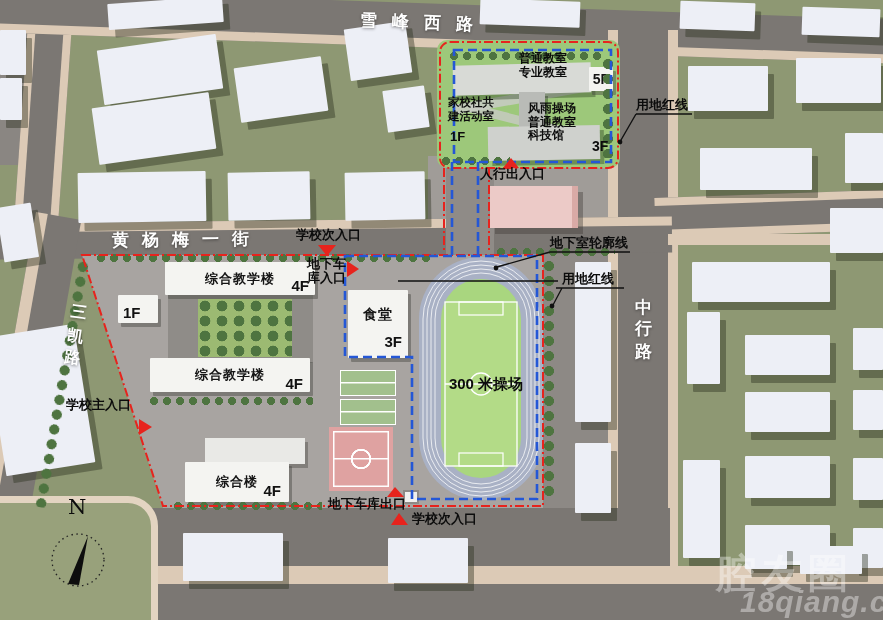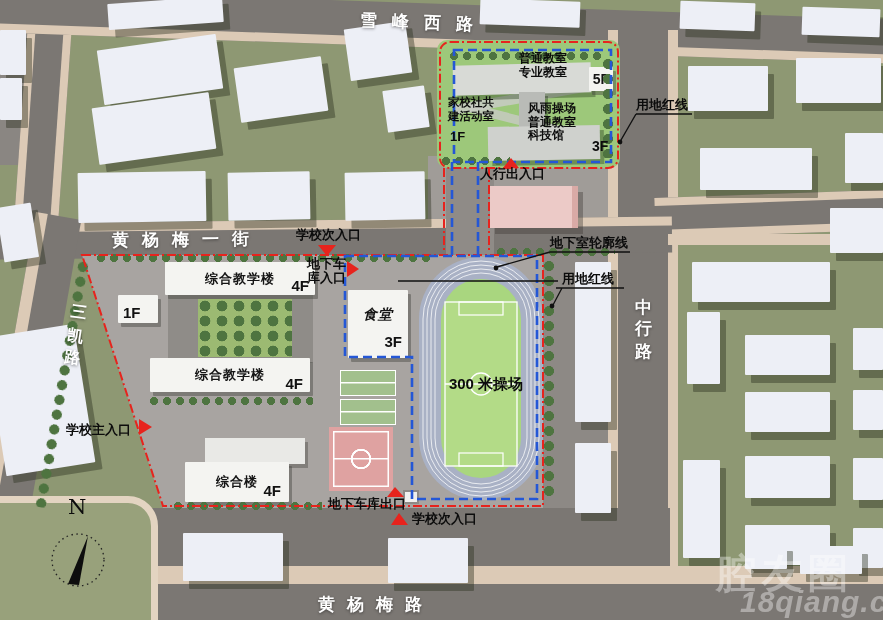--- a/index.html
+++ b/index.html
@@ -81,21 +81,21 @@
   <div class="sbld" style="left:150px;top:358px;width:160px;height:34px;">
     <span class="blab">综合教学楼</span>
     <span class="floor" style="right:7px;bottom:0;">4F</span>
   </div>
   <div class="abs" style="left:205px;top:438px;width:100px;height:26px;background:#e9e9e6;box-shadow:3px 4px 0 rgba(70,70,66,.4);"></div>
   <div class="sbld" style="left:185px;top:462px;width:104px;height:40px;">
     <span class="blab">综合楼</span>
     <span class="floor" style="right:8px;bottom:3px;">4F</span>
   </div>
   <div class="sbld" style="left:348px;top:290px;width:60px;height:68px;">
-    <span class="blab" style="position:absolute;top:16px;left:0;right:0;text-align:center;font-size:14px;font-style:italic;">食堂</span>
+    <span class="blab" style="position:absolute;top:16px;left:0;right:0;text-align:center;font-size:14px;">食堂</span>
     <span class="floor" style="right:6px;bottom:8px;">3F</span>
   </div>
 
   <div class="abs" style="left:340px;top:370px;width:56px;height:26px;background:linear-gradient(#fff,#fff) center/100% 1.5px no-repeat,#a2c08d;border:1.5px solid #fff;box-sizing:border-box;"></div>
   <div class="abs" style="left:340px;top:399px;width:56px;height:26px;background:linear-gradient(#fff,#fff) center/100% 1.5px no-repeat,#a2c08d;border:1.5px solid #fff;box-sizing:border-box;"></div>
   <div class="abs" style="left:329px;top:427px;width:64px;height:64px;background:radial-gradient(circle at center,rgba(0,0,0,0) 8px,#fff 8.5px,#fff 10px,rgba(0,0,0,0) 10.5px),linear-gradient(#fff,#fff) center/100% 1.5px no-repeat,#dfa2a1;box-shadow:inset 0 0 0 1.5px #fff;border:4px solid #dfa2a1;box-sizing:border-box;"></div>
   <div class="abs" style="left:403px;top:490px;width:16px;height:14px;background:#f0f0ee;border:2px solid #8e8a86;box-sizing:border-box;"></div>
 
   <svg class="abs" style="left:415px;top:253px;" width="132" height="250" viewBox="0 0 132 250">
     <rect x="4" y="4" width="124" height="243" rx="62" fill="#a9b1c5"></rect>
@@ -191,21 +191,20 @@
     <polygon points="391,525 408,525 399,513" fill="#e7231d"></polygon>
 
     <g>
       <circle cx="78" cy="560" r="26" fill="none" stroke="#222" stroke-width="1.3" stroke-dasharray="1.5 3.5"></circle>
       <polygon points="68,584 88,536 79,585" fill="#0d0d0d"></polygon>
     </g>
   </svg>
 
   <div class="wlab" style="left:360px;top:11px;transform:rotate(2.2deg);letter-spacing:15px;">雪峰西路</div>
   <div class="wlab" style="left:112px;top:228px;transform:rotate(-0.5deg);">黄杨梅一街</div>
-  <div class="wlab" style="left:318px;top:593px;letter-spacing:12px;">黄杨梅路</div>
   <div class="wlab vlab" style="left:66px;top:292px;font-size:16px;letter-spacing:22px;transform:rotate(8deg);">三凯路</div>
   <div class="wlab vlab" style="left:632px;top:284px;letter-spacing:22px;">中行路</div>
 
   <div class="nlab" style="left:509px;top:52px;width:68px;text-align:center;font-size:12px;">普通教室
 专业教室</div>
   <div class="nlab" style="left:448px;top:96px;">家校社共
 建活动室</div>
   <div class="nlab" style="left:450px;top:130px;font-size:13px;">1F</div>
   <div class="nlab" style="left:528px;top:102px;font-size:12px;">风雨操场
 普通教室
@@ -214,21 +213,21 @@
 
   <div class="anno" style="left:436px;top:377px;width:100px;text-align:center;font-size:15px;">300 米操场</div>
 
   <div class="anno" style="left:636px;top:98px;">用地红线</div>
   <div class="anno" style="left:550px;top:236px;">地下室轮廓线</div>
   <div class="anno" style="left:562px;top:272px;">用地红线</div>
   <div class="anno" style="left:480px;top:167px;">人行出入口</div>
   <div class="anno" style="left:296px;top:228px;">学校次入口</div>
   <div class="anno" style="left:307px;top:257px;">地下车
 库入口</div>
-  <div class="anno" style="left:66px;top:423px;">学校主入口</div>
+  <div class="anno" style="left:66px;top:398px;">学校主入口</div>
   <div class="anno" style="left:328px;top:497px;">地下车库出口</div>
   <div class="anno" style="left:412px;top:512px;">学校次入口</div>
 
   <div class="anno" style="left:68px;top:500px;font-family:'DejaVu Serif',serif;font-size:21px;font-weight:normal;">N</div>
 
   <div class="watermark" style="left:716px;top:546px;font-size:40px;letter-spacing:6px;">腔友圈</div>
   <div class="watermark" style="left:740px;top:585px;font-size:30px;font-style:italic;letter-spacing:1px;">18qiang.com</div>
 
 </div>
 

